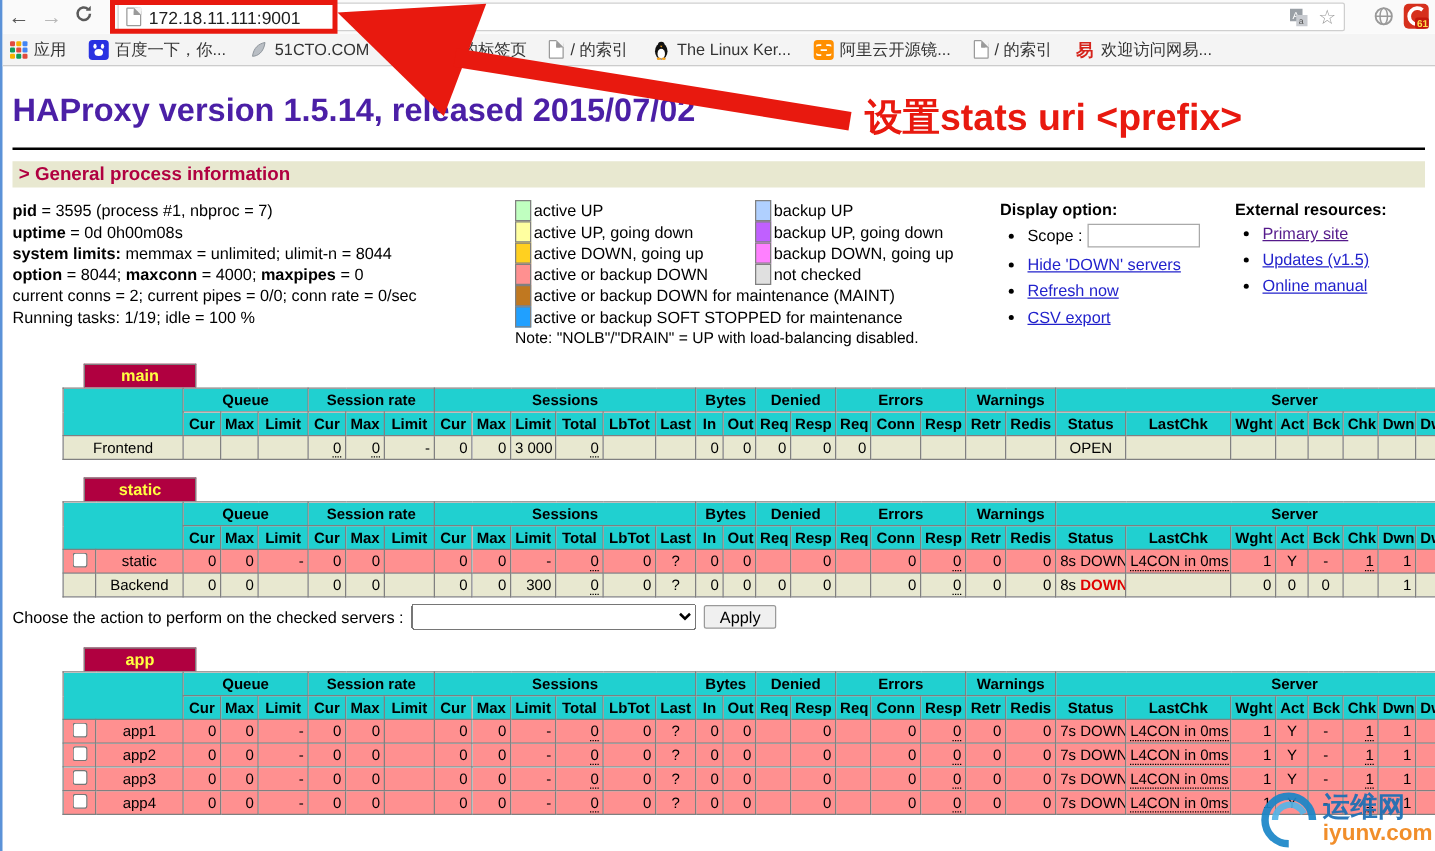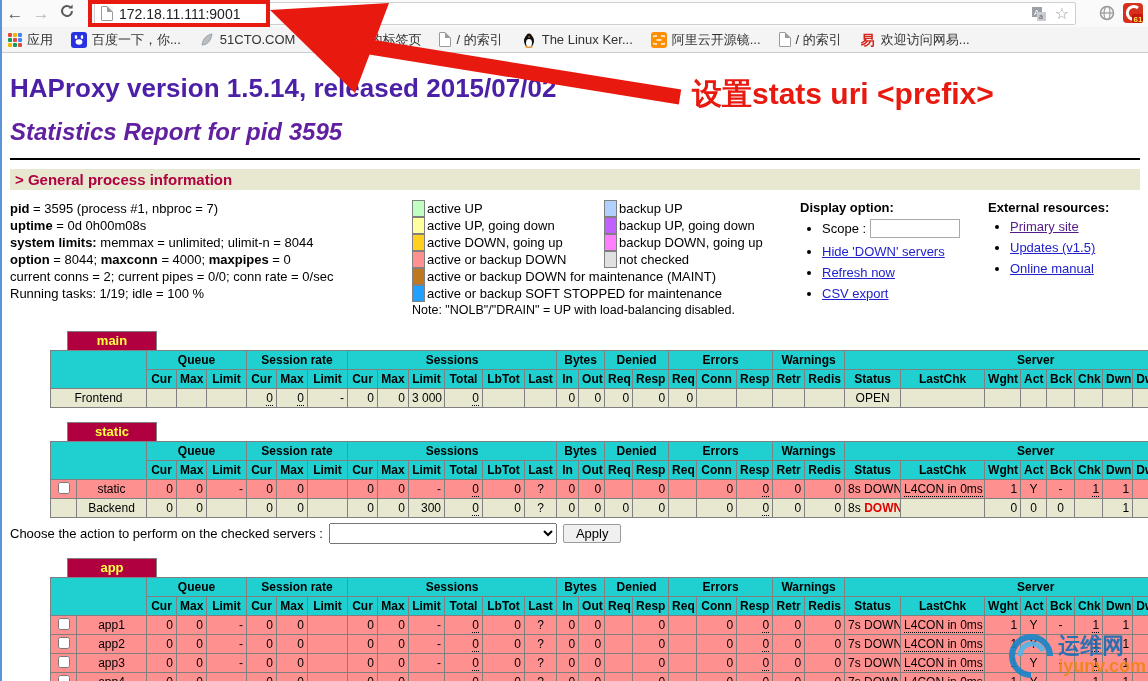--- a/index.html
+++ b/index.html
@@ -176,21 +176,20 @@
       <span>/ 的索引</span>
     </span>
     <span class="bm">
       <span class="icon16" style="color: rgb(213, 36, 28); font-weight: bold; font-size: 14px; line-height: 16px; text-align: center;">易</span>
       <span>欢迎访问网易...</span>
     </span>
   </div>
 
 <div class="page">
   <h1 class="hx">HAProxy version 1.5.14, released 2015/07/02</h1>
-  <h2 class="hx">Statistics Report for pid 3595</h2>
   <div class="rule"></div>
   <h3 class="hx">&gt; General process information</h3>
 
   <div class="inforow">
     <div class="procinfo">
         <div><b>pid</b><span> = 3595 (process #1, nbproc = 7)</span></div>
         <div><b>uptime</b><span> = 0d 0h00m08s</span></div>
         <div><b>system limits:</b><span> memmax = unlimited; ulimit-n = 8044</span></div>
         <div><b>option</b><span> = 8044; </span><b>maxconn</b><span> = 4000; </span><b>maxpipes</b><span> = 0</span></div>
         <div><span>current conns = 2; current pipes = 0/0; conn rate = 0/sec</span></div>

